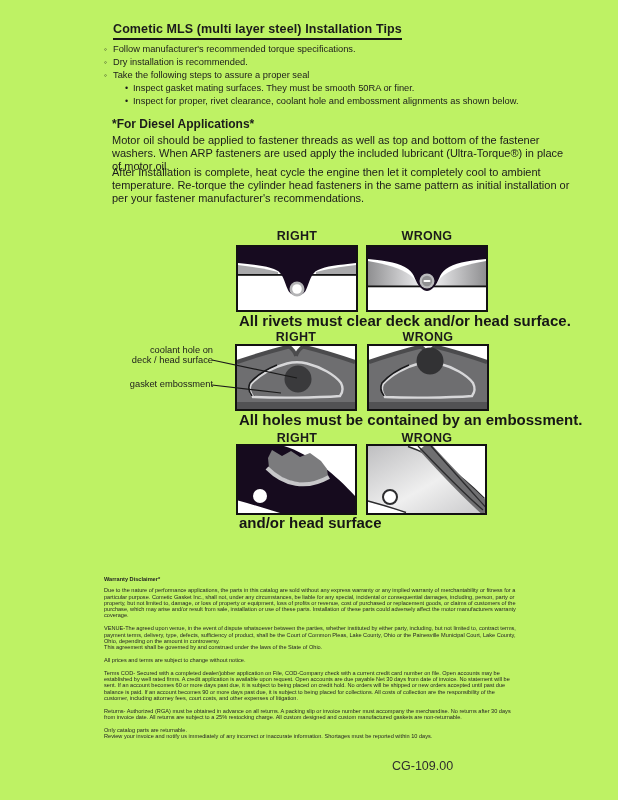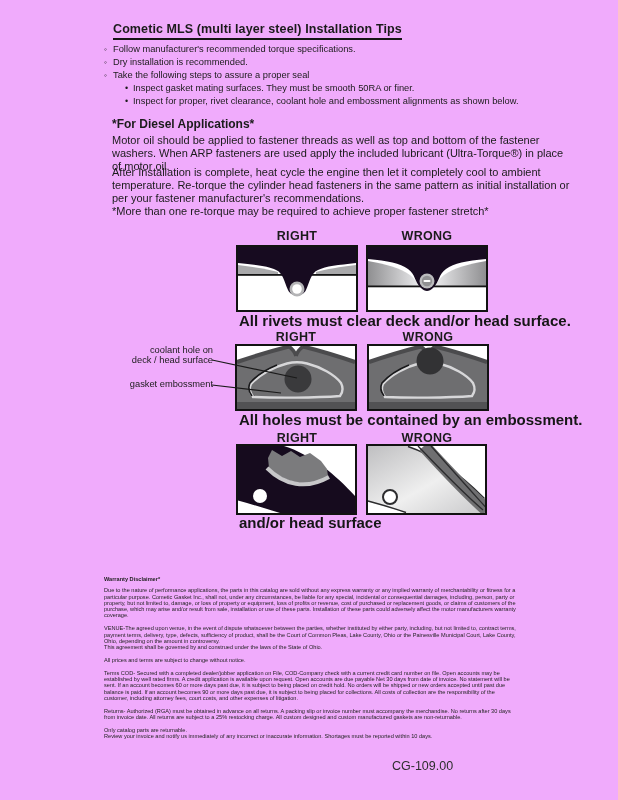--- a/index.html
+++ b/index.html
@@ -1,17 +1,17 @@
 <!DOCTYPE html>
 <html><head>
 <meta charset="utf-8">
 <style>
   html,body { margin:0; padding:0; background:#e8e8e8; }
   .page {
-    position:relative; width:618px; height:800px; background:#f0abfc;
+    position:relative; width:618px; height:800px; background:#bef264;
     font-family:"Liberation Sans", sans-serif; color:#1b1b1b; overflow:hidden;
   }
   .abs { position:absolute; }
 
   .title {
     left:113px; top:22px; font-size:12.5px; font-weight:700; letter-spacing:.1px;
     border-bottom:2px solid #151515; padding-bottom:2px; white-space:nowrap;
   }
 
   .tips { left:104px; top:43px; width:470px; font-size:9.3px; line-height:13px; }
@@ -62,21 +62,20 @@
     </div>
     <div class="tip-row tip-sub">
       <span class="mark">•</span>
       <span>Inspect for proper, rivet clearance, coolant hole and embossment alignments as shown below.</span>
     </div>
   </div>
 
   <div class="abs diesel-h">*For Diesel Applications*</div>
   <div class="abs bodypara p1">Motor oil should be applied to fastener threads as well as top and bottom of the fastener washers. When ARP fasteners are used apply the included lubricant (Ultra-Torque®) in place of motor oil.</div>
   <div class="abs bodypara p2">After Installation is complete, heat cycle the engine then let it completely cool to ambient temperature. Re-torque the cylinder head fasteners in the same pattern as initial installation or per your fastener manufacturer's recommendations.</div>
-  <div class="abs bodypara p3">*More than one re-torque may be required to achieve proper fastener stretch*</div>
 
   <div class="abs fig-label" style="left:236px; top:229px;">RIGHT</div>
   <div class="abs fig-label" style="left:366px; top:229px;">WRONG</div>
 
   <div class="abs" style="left:236px; top:245px;">
     <svg class="diag" width="122" height="67" viewBox="0 0 122 67">
       <rect x="0" y="0" width="122" height="67" fill="#ffffff"></rect>
       <path d="M2,20 C18,22 32,24 42,27 L42,30 L2,30 Z" fill="#a9a9ab"></path>
       <path d="M120,20 C104,22 90,24 80,27 L80,30 L120,30 Z" fill="#a9a9ab"></path>
       <rect x="2" y="29" width="118" height="1.8" fill="#141414"></rect>

